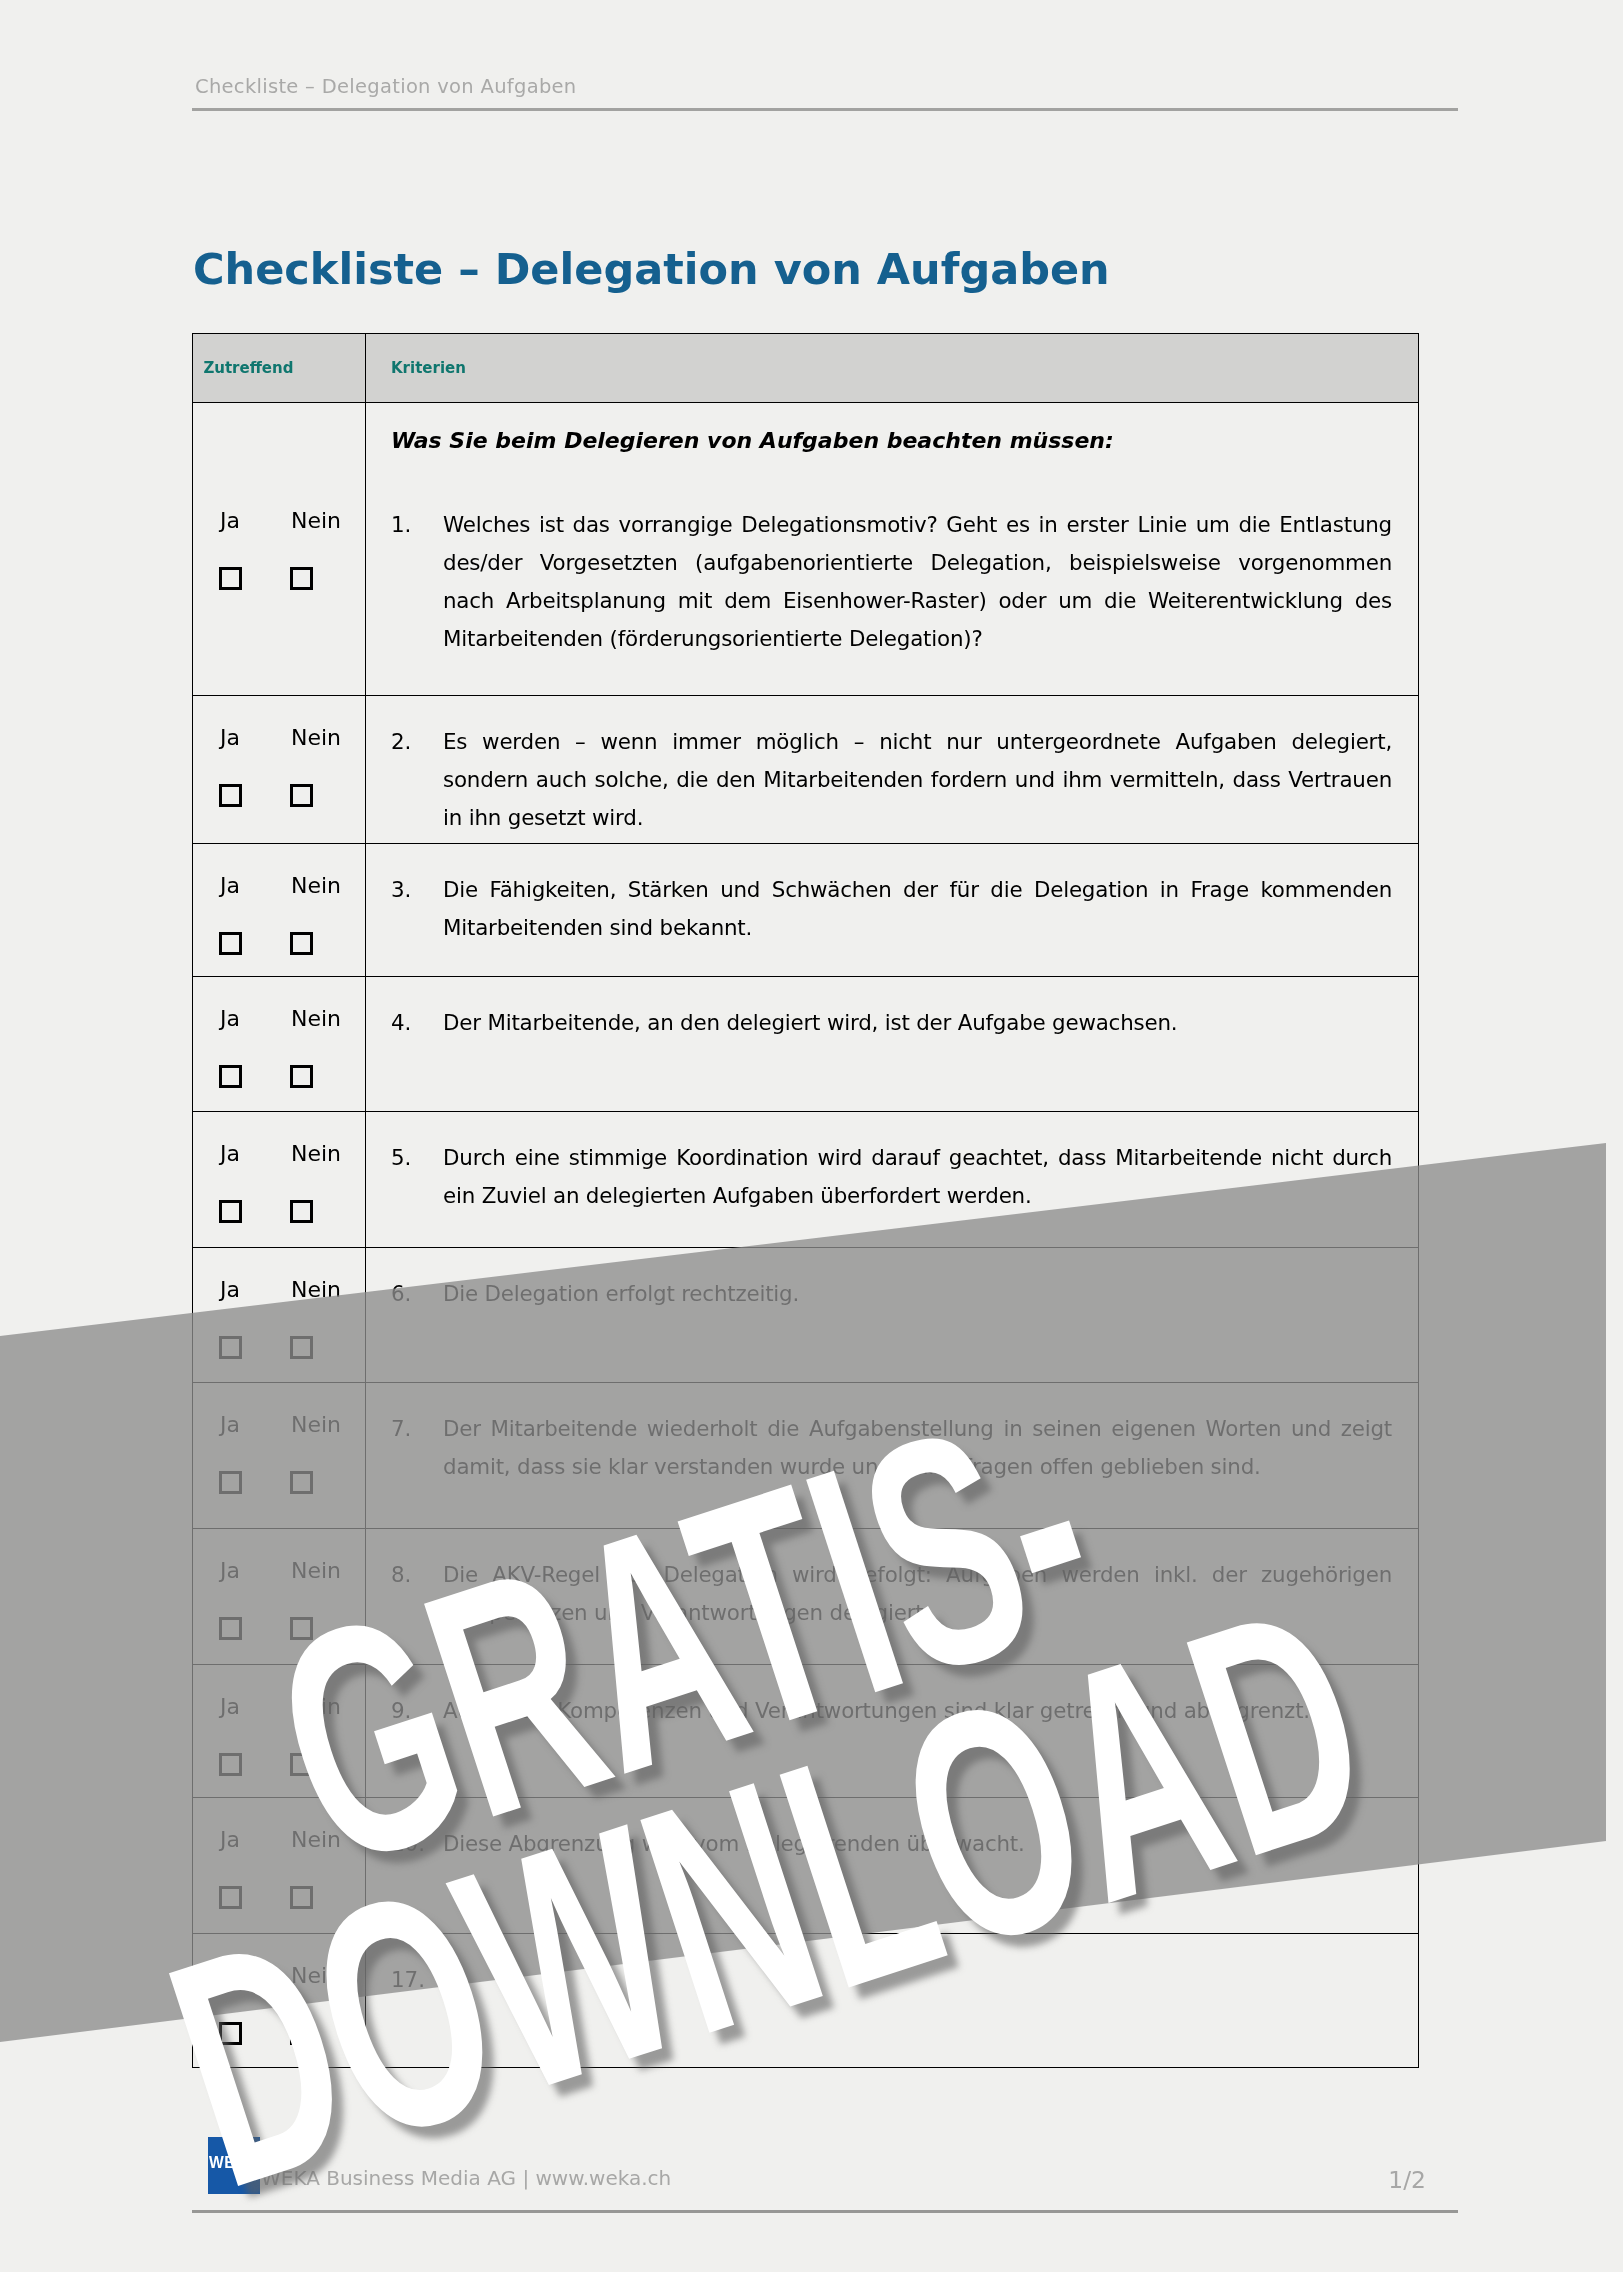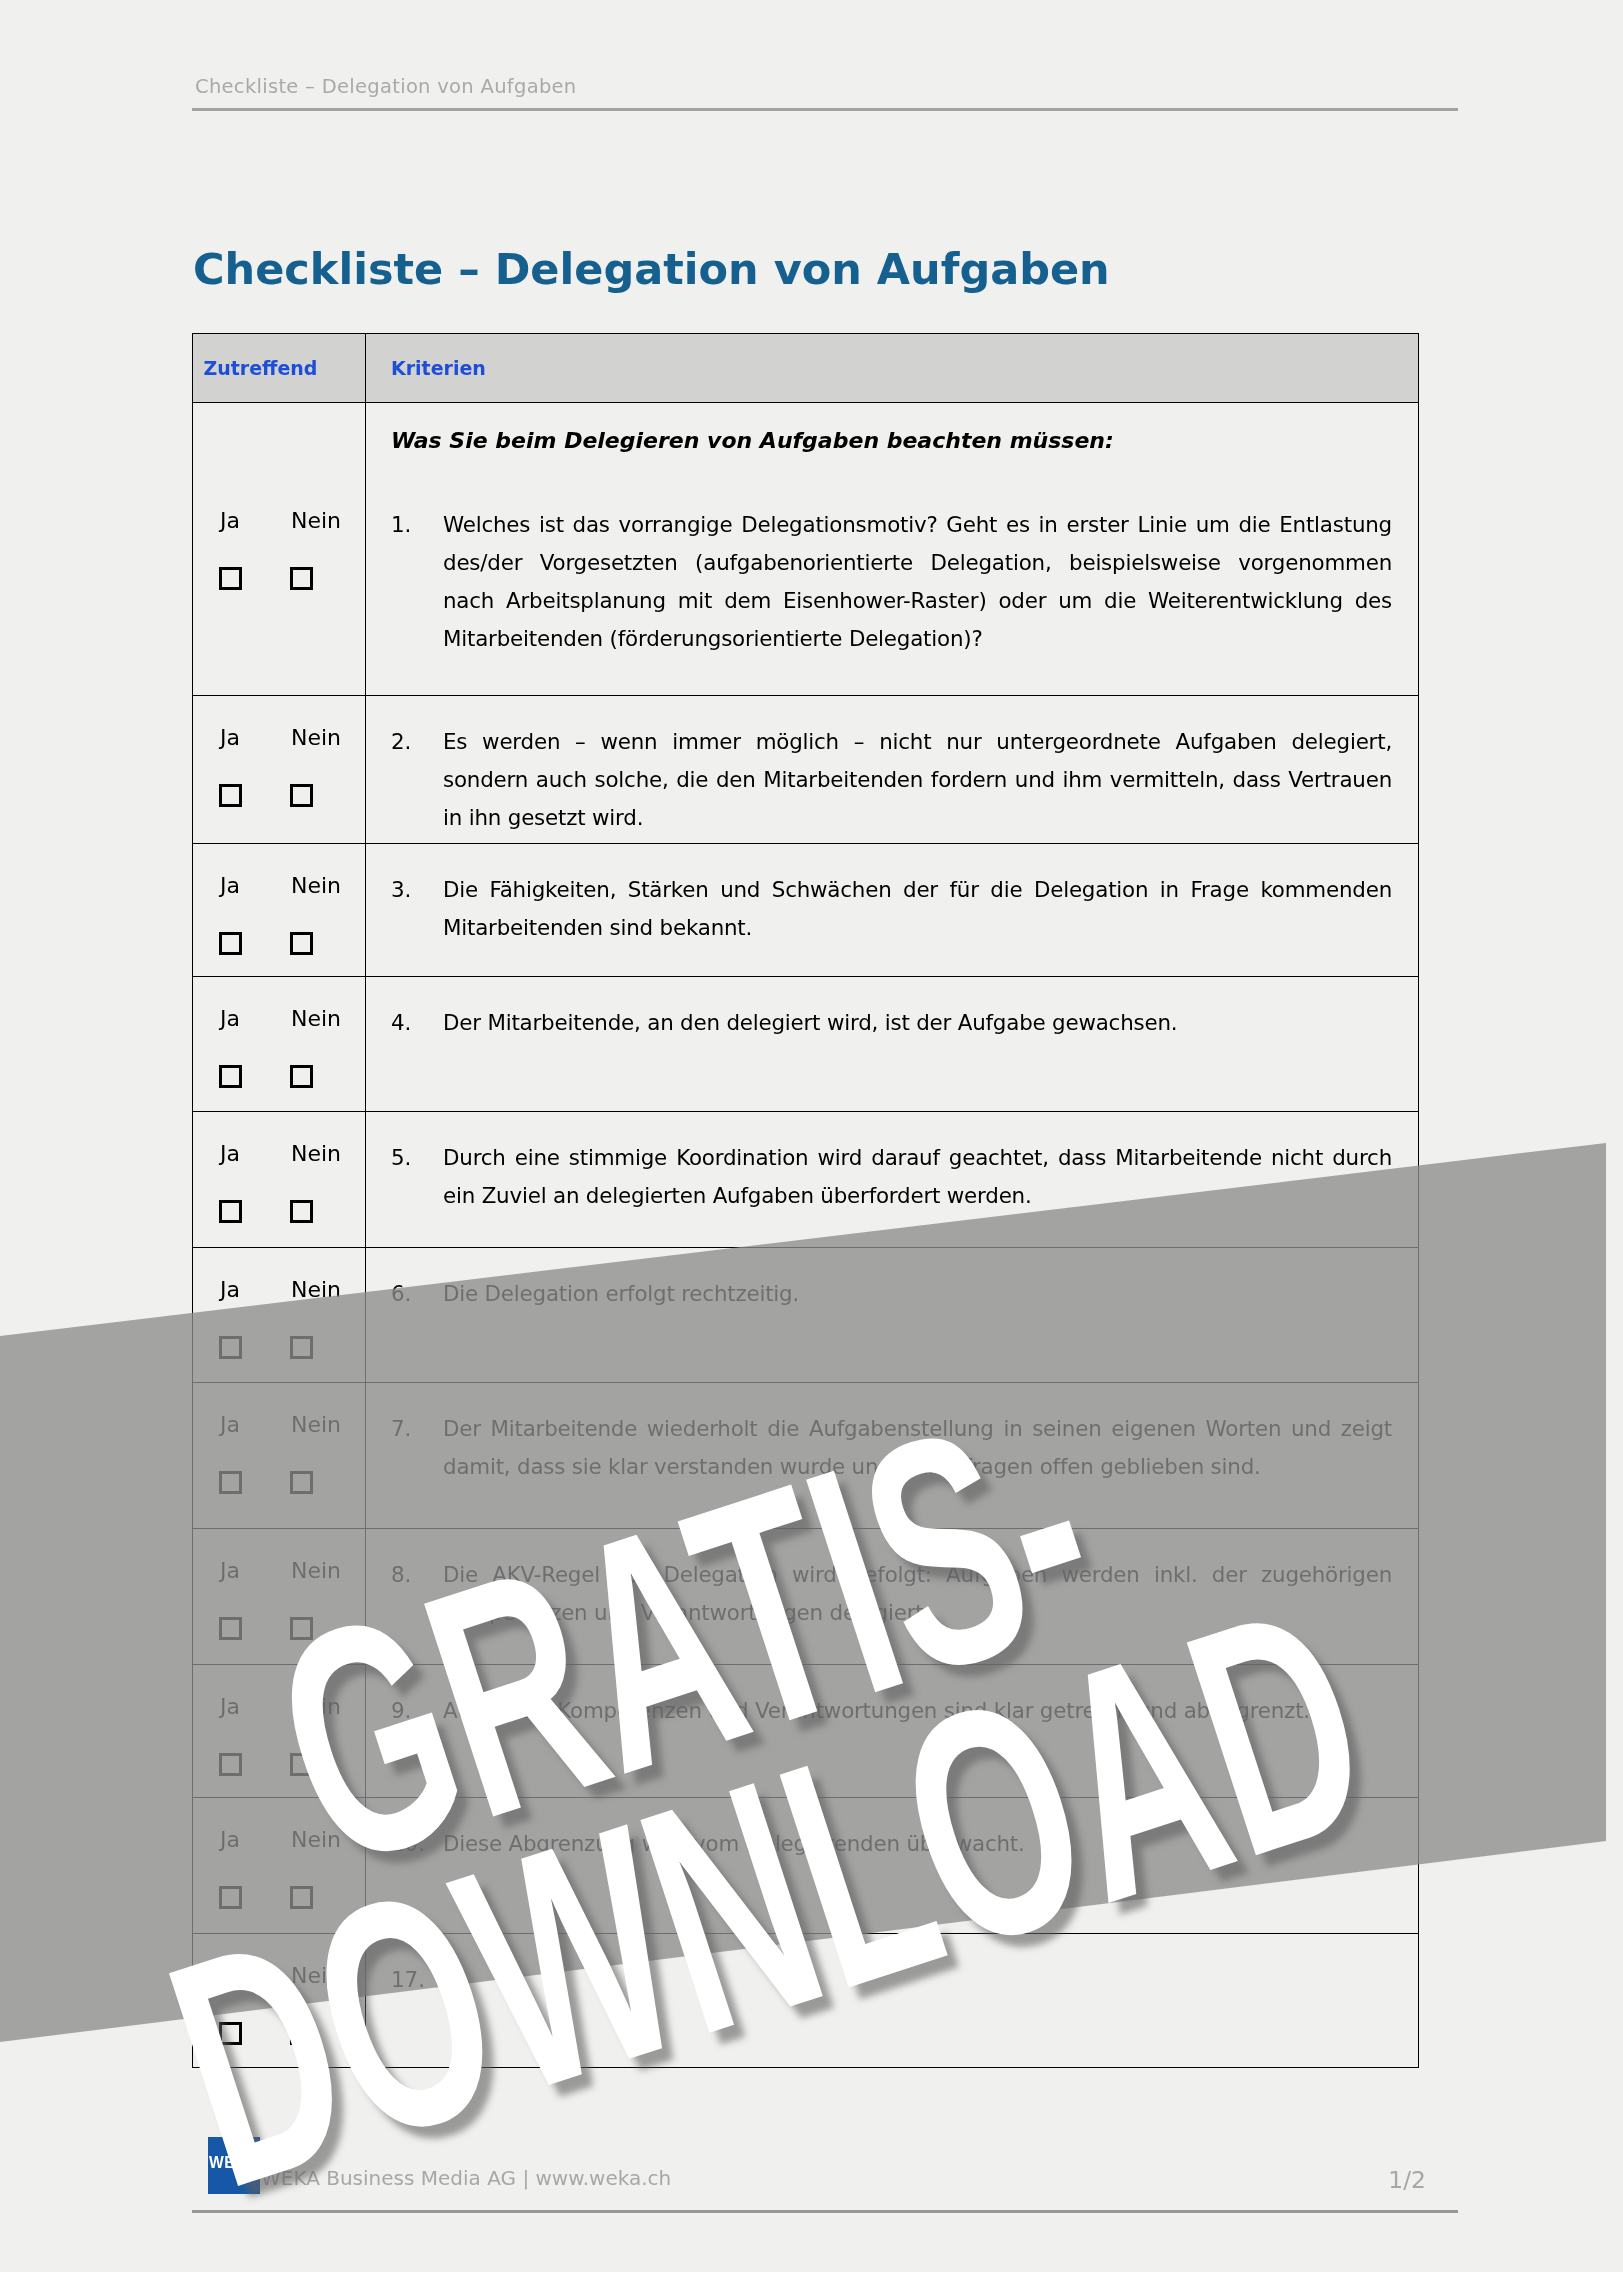--- a/index.html
+++ b/index.html
@@ -31,21 +31,21 @@
   .t-row:first-child{border-top:none;}
   .t-row.head{height:68px;background:#d2d2d0;}
   .t-row.subhead{height:77px;font-style:italic;}
   .cell-left{
     width:173px;flex:0 0 173px;border-right:1.3px solid #000;box-sizing:border-box;
     position:relative;
   }
   .cell-right{flex:1 1 auto;box-sizing:border-box;padding:0 26px 0 25px;}
   .head .cell-left{display:flex;align-items:center;padding-left:10.4px;}
   .head .cell-right,.subhead .cell-right{display:flex;align-items:center;text-align:right;}
-  .col-header{font-size:19px;font-weight:bold;color:#1d4ed8;}
+  .col-header{font-size:15px;font-weight:bold;color:#0f766e;}
   .section-header{font-size:22px;font-weight:bold;color:#000;line-height:1.2;}
   
   .labels{display:flex;padding:29px 0 0 27px;font-size:22px;color:#000;}
   .lab-ja{width:71px;}
   .boxes{display:flex;padding:34px 0 0 26px;}
   .cbx{
     width:17px;height:17px;border:3.2px solid #000;box-sizing:content-box;
     background:transparent;padding:0;margin:0;
   }
   .cbx.first{margin-right:48px;}

